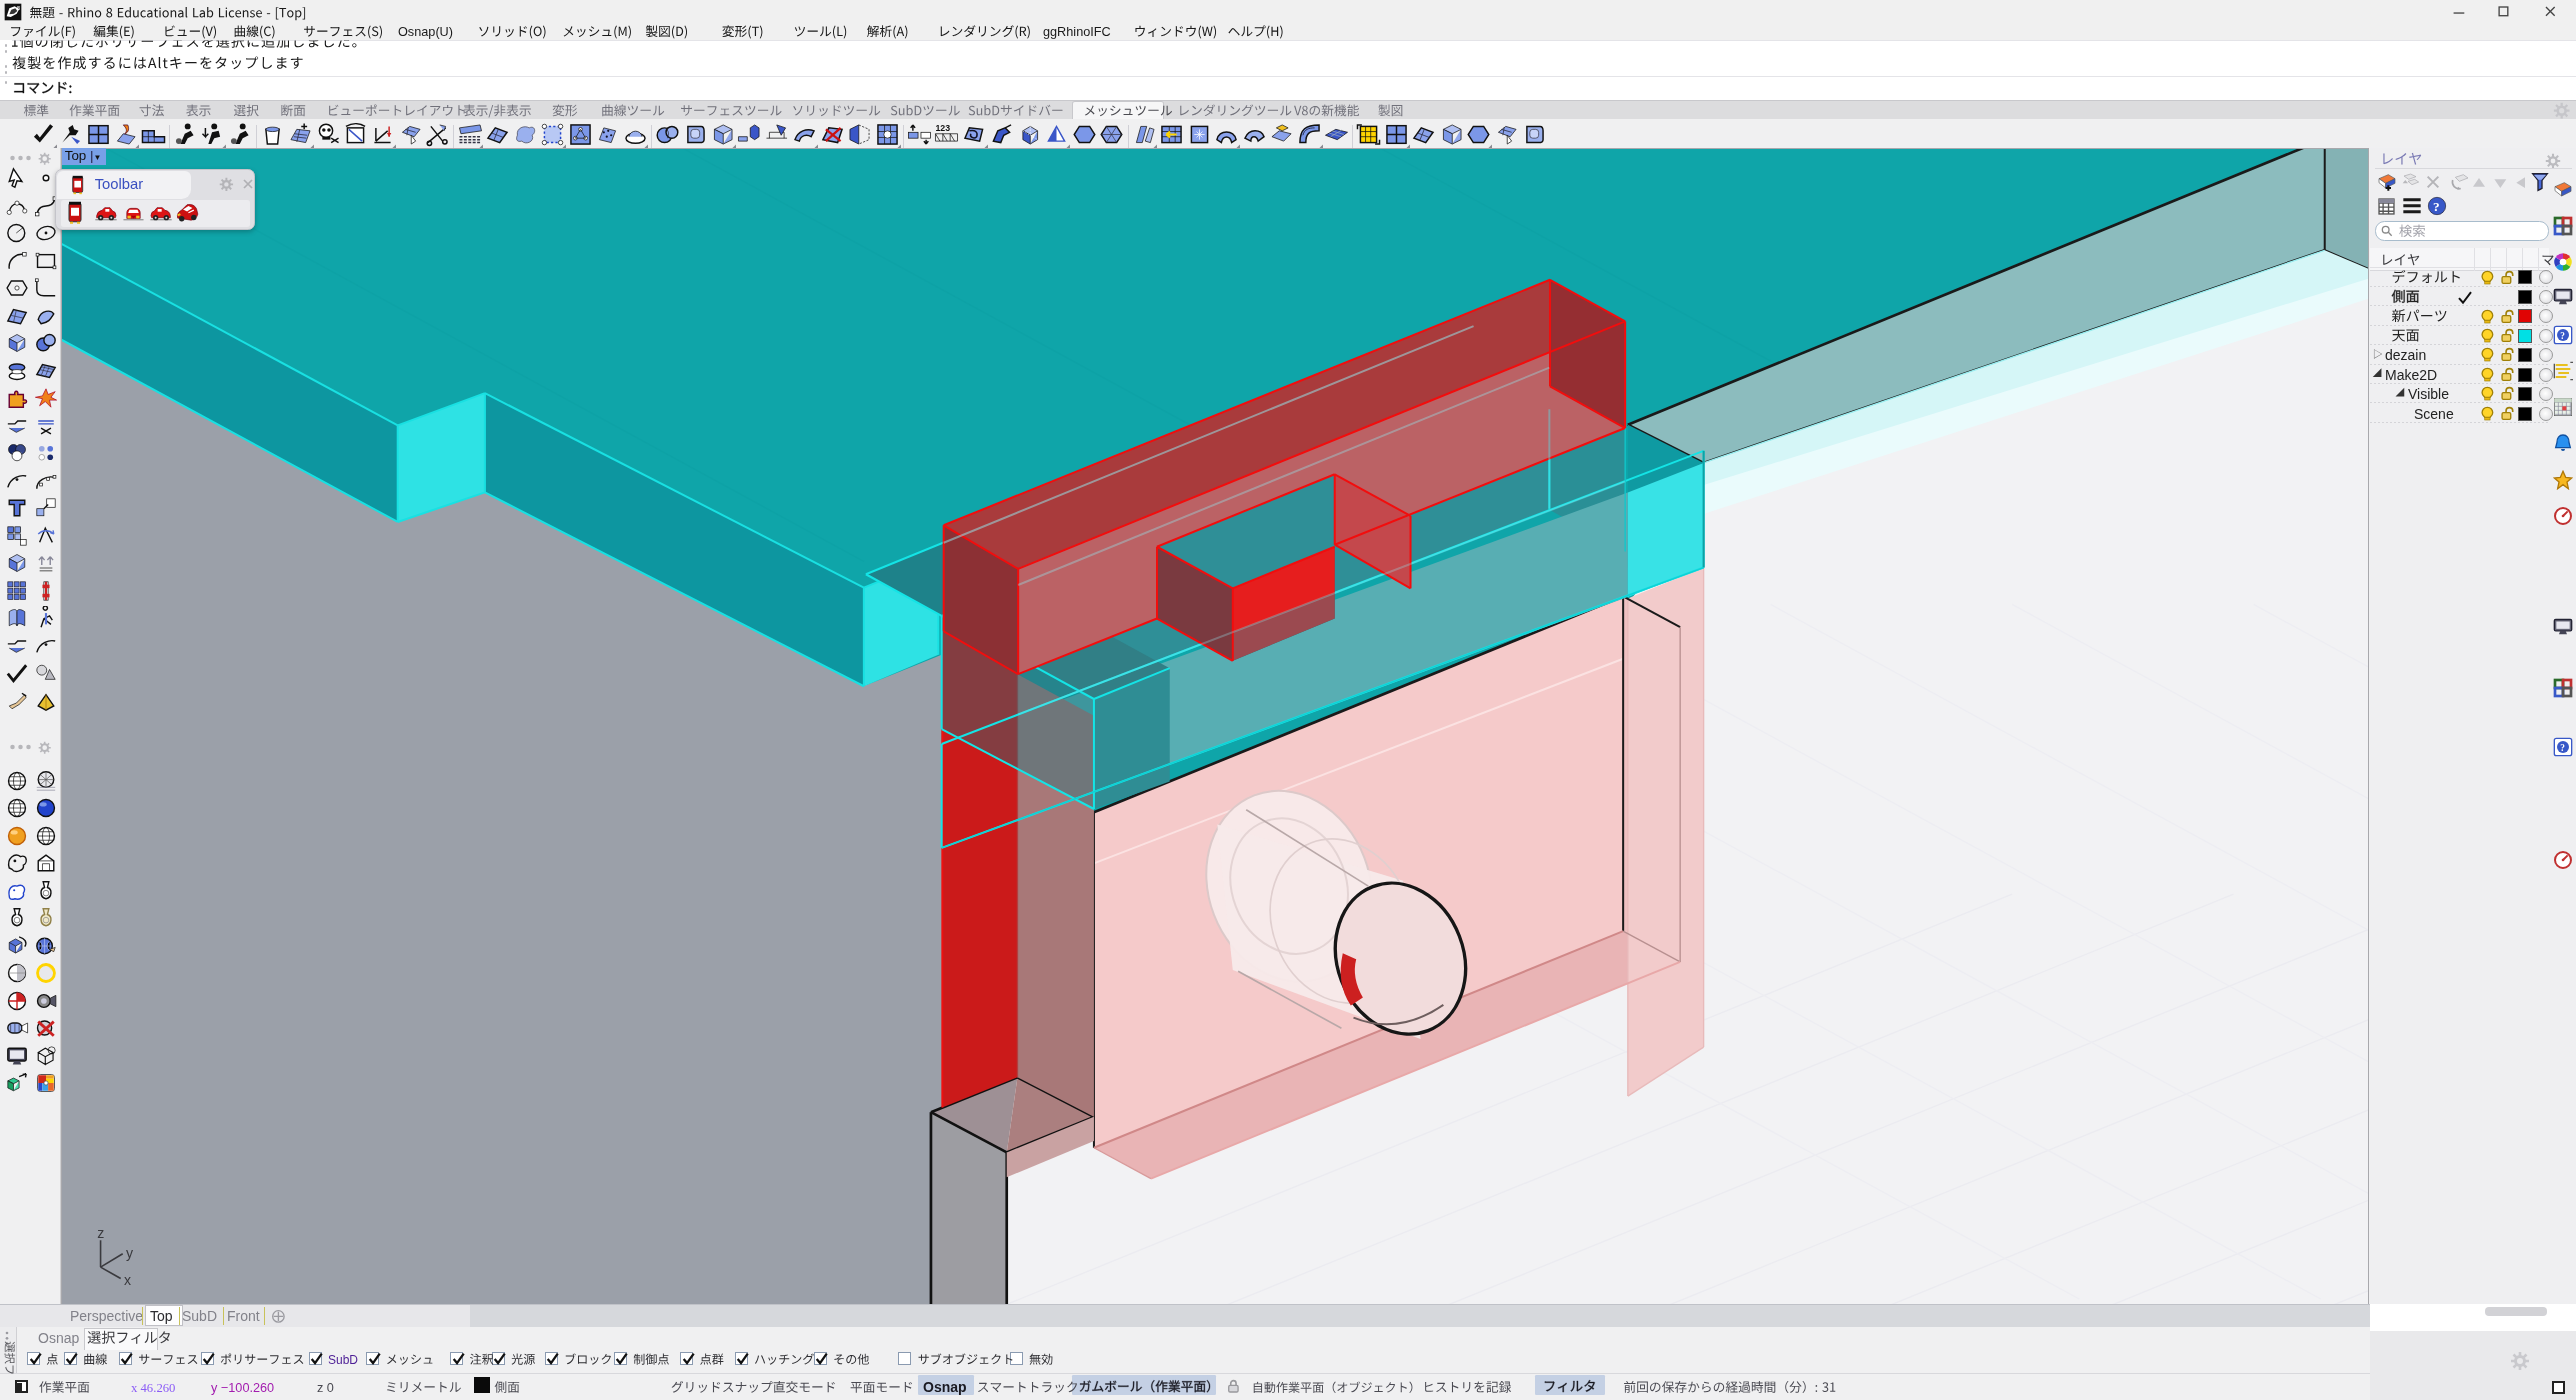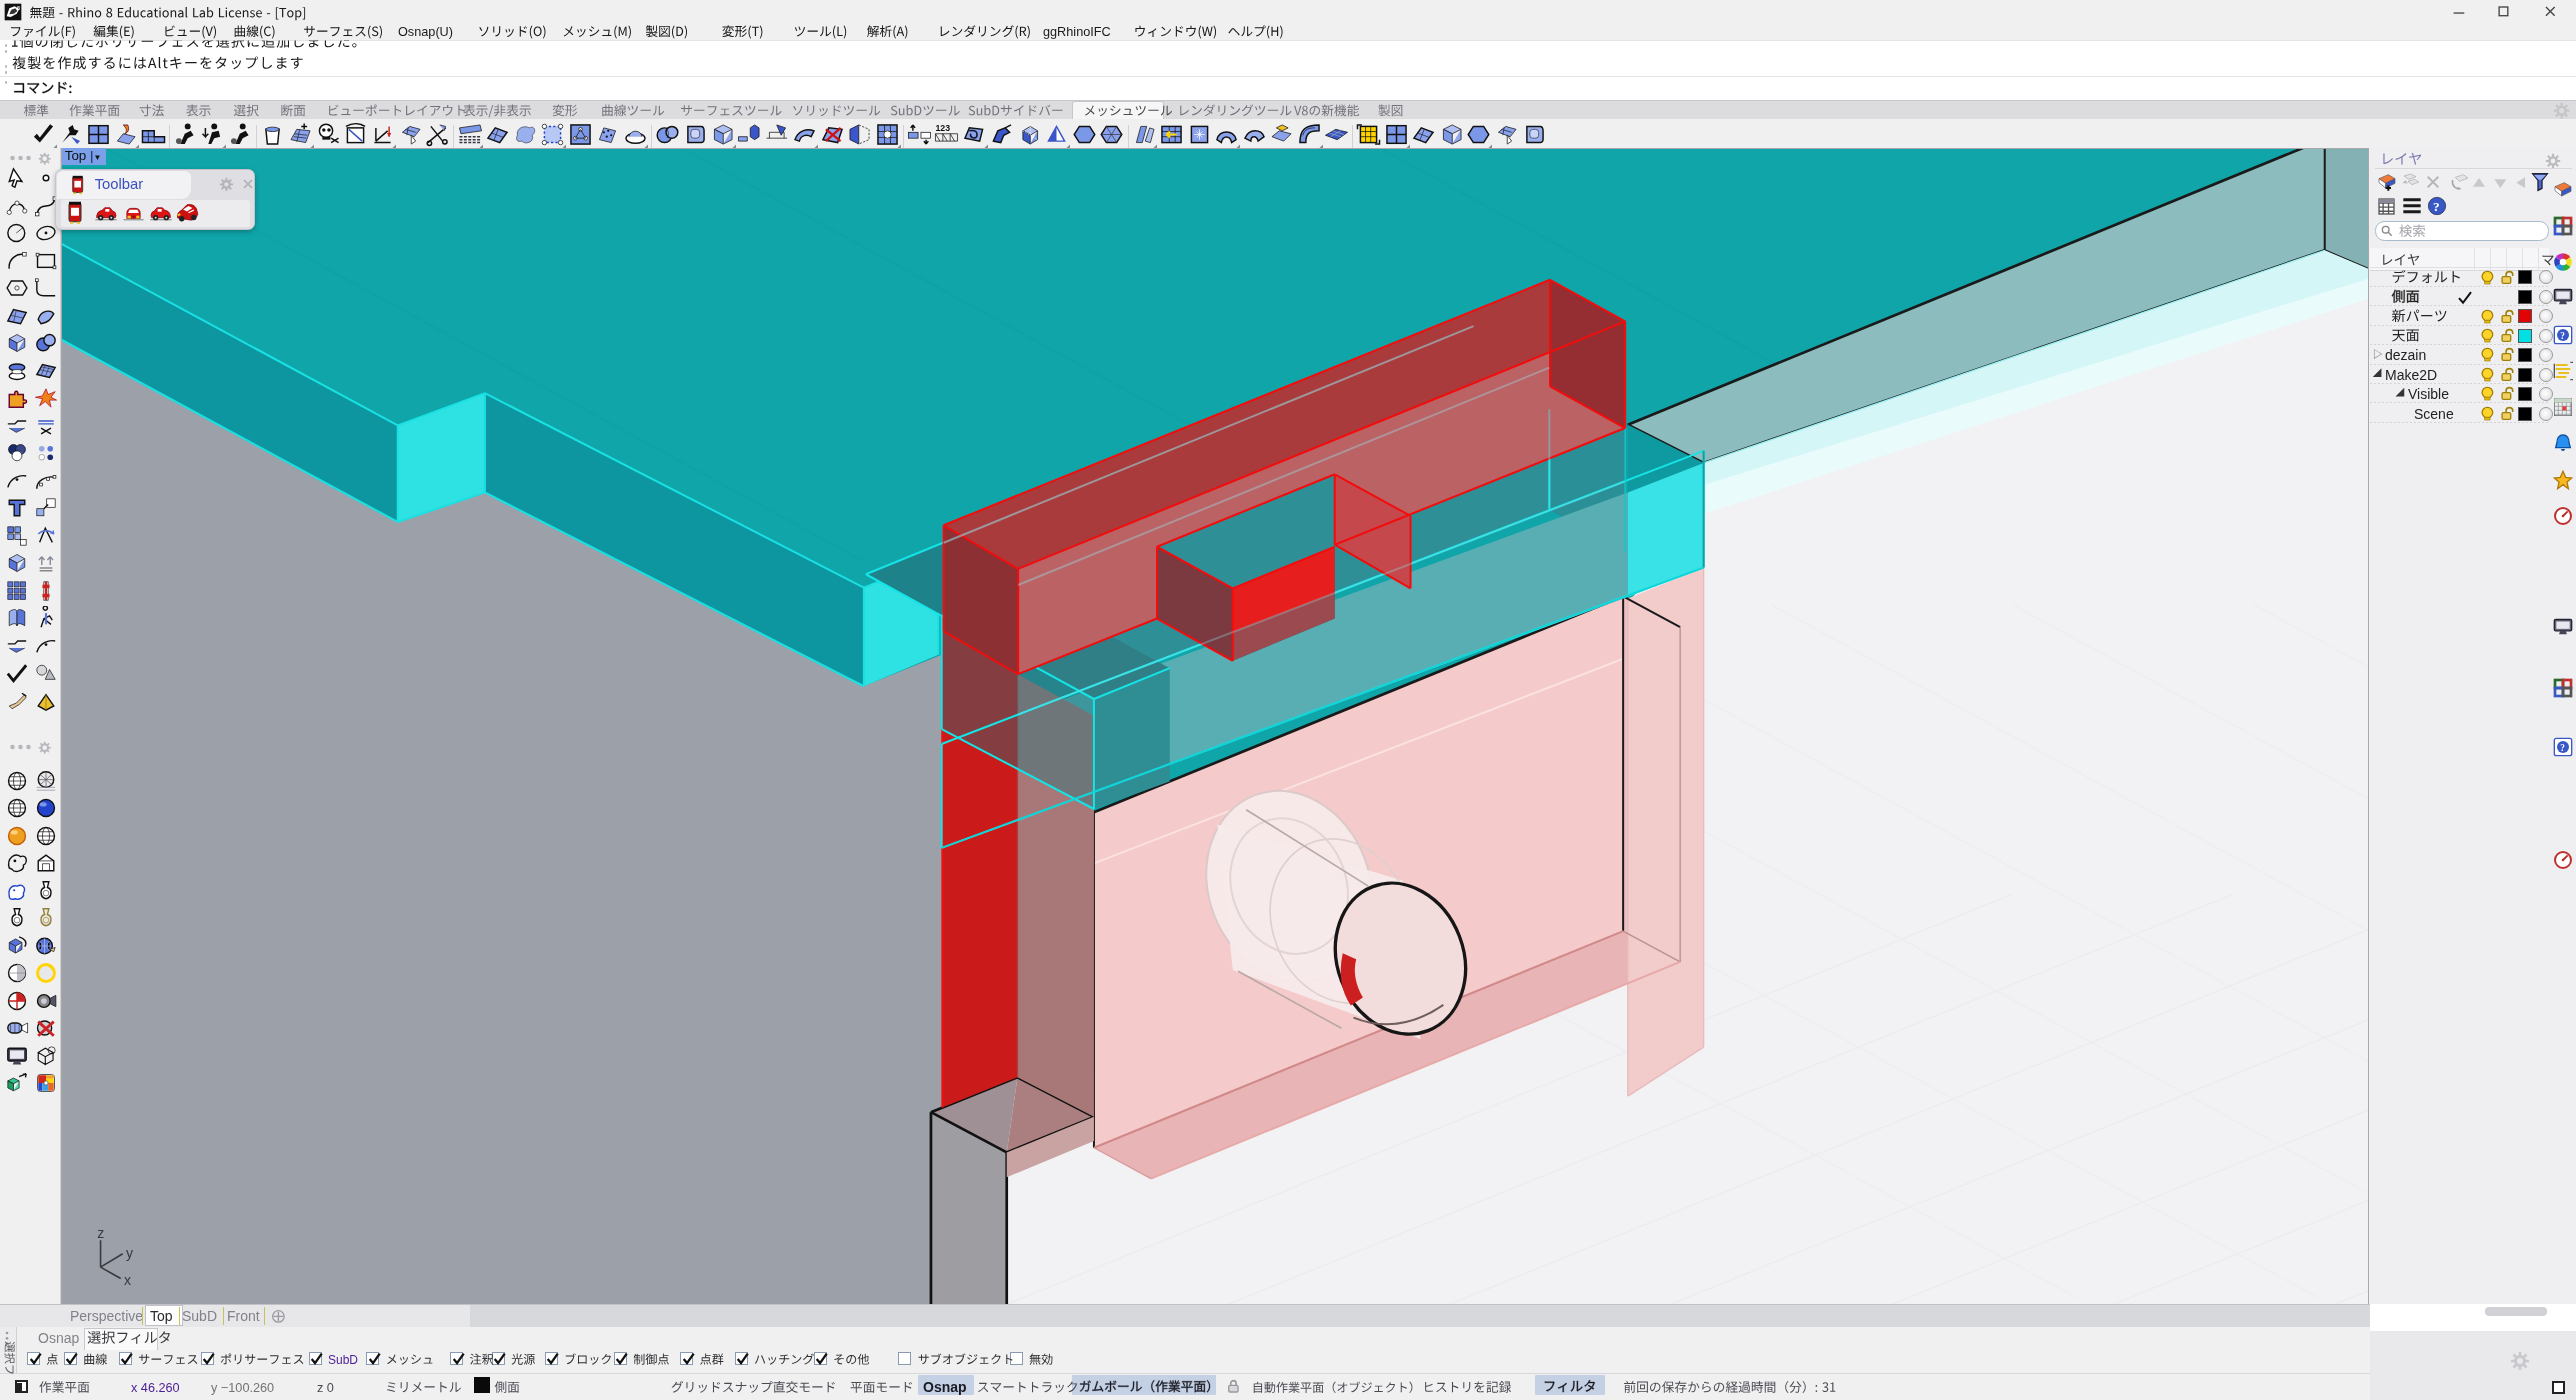--- a/index.html
+++ b/index.html
@@ -1204,22 +1204,22 @@
 <div class="abs" style="left:814px;top:1352px;width:13.4px;height:13.4px;background:#fff;border:1.3px solid #8a9ab0"></div>
 <svg class="abs" style="left:814px;top:1351px" width="15.4" height="15.4" viewBox="0 0 23 23">
     <path d="M4 12 L9 18 L19 4" stroke="#111" stroke-width="3.4" fill="none"></path>
   </svg>
 <div class="abs" style="left:898px;top:1352px;width:13.4px;height:13.4px;background:#fff;border:1.3px solid #8a9ab0"></div>
 <div class="abs" style="left:1010px;top:1352px;width:13.4px;height:13.4px;background:#fff;border:1.3px solid #8a9ab0"></div>
 <div class="abs" style="left:0px;top:1373px;width:2370px;height:28px;background:#f0f0f1;border-top:0.7px solid #d8d8dc"></div>
 <div class="abs" style="left:14.8px;top:1380px;width:13.4px;height:13.4px;border:2px solid #222;background:#fff"></div>
 <div class="abs" style="left:17.4px;top:1383px;width:4.7px;height:8px;background:#222"></div>
 <div class="abs" style="left:474px;top:1377px;width:16px;height:16px;background:#0a0a0a"></div>
-<div class="t" style="left:131px;top:1381px;font-size:12.7px;color:#4c1d95;">x 46.260</div>
-<div class="t" style="left:211px;top:1381px;font-size:12.7px;color:#737373;">y −100.260</div>
+<div class="t" style="left:131px;top:1381px;font-size:12.7px;color:#8b5cf6;font-family:Liberation Serif, serif;">x 46.260</div>
+<div class="t" style="left:211px;top:1381px;font-size:12.7px;color:#a21caf;">y −100.260</div>
 <div class="t" style="left:317px;top:1381px;font-size:12.7px;color:#4a4a52;">z 0</div>
 <div class="abs" style="left:918px;top:1375px;width:56px;height:20px;background:#c4d0e4;border-radius:1.3px"></div>
 <div class="t" style="left:923px;top:1379px;font-size:14px;color:#1a1a22;font-weight:bold">Osnap</div>
 <div class="abs" style="left:1072px;top:1375px;width:144px;height:20px;background:#c4d0e4;border-radius:1.3px"></div>
 <div class="abs" style="left:1535px;top:1375px;width:70px;height:20px;background:#c4d0e4;border-radius:1.3px"></div>
 <svg class="abs" style="left:1226px;top:1378px" width="14.8" height="16" viewBox="0 0 22 24">
     <rect x="4" y="11" width="14" height="10" rx="2" fill="#d8d8dc" stroke="#98989c" stroke-width="2"></rect>
     <path d="M7 11 V8 a4 4 0 0 1 8 0 V11" fill="none" stroke="#98989c" stroke-width="2.4"></path>
   </svg>
 <div class="abs" style="left:2552px;top:1381px;width:13.4px;height:13.4px;border:2px solid #222;background:#fff"></div>

